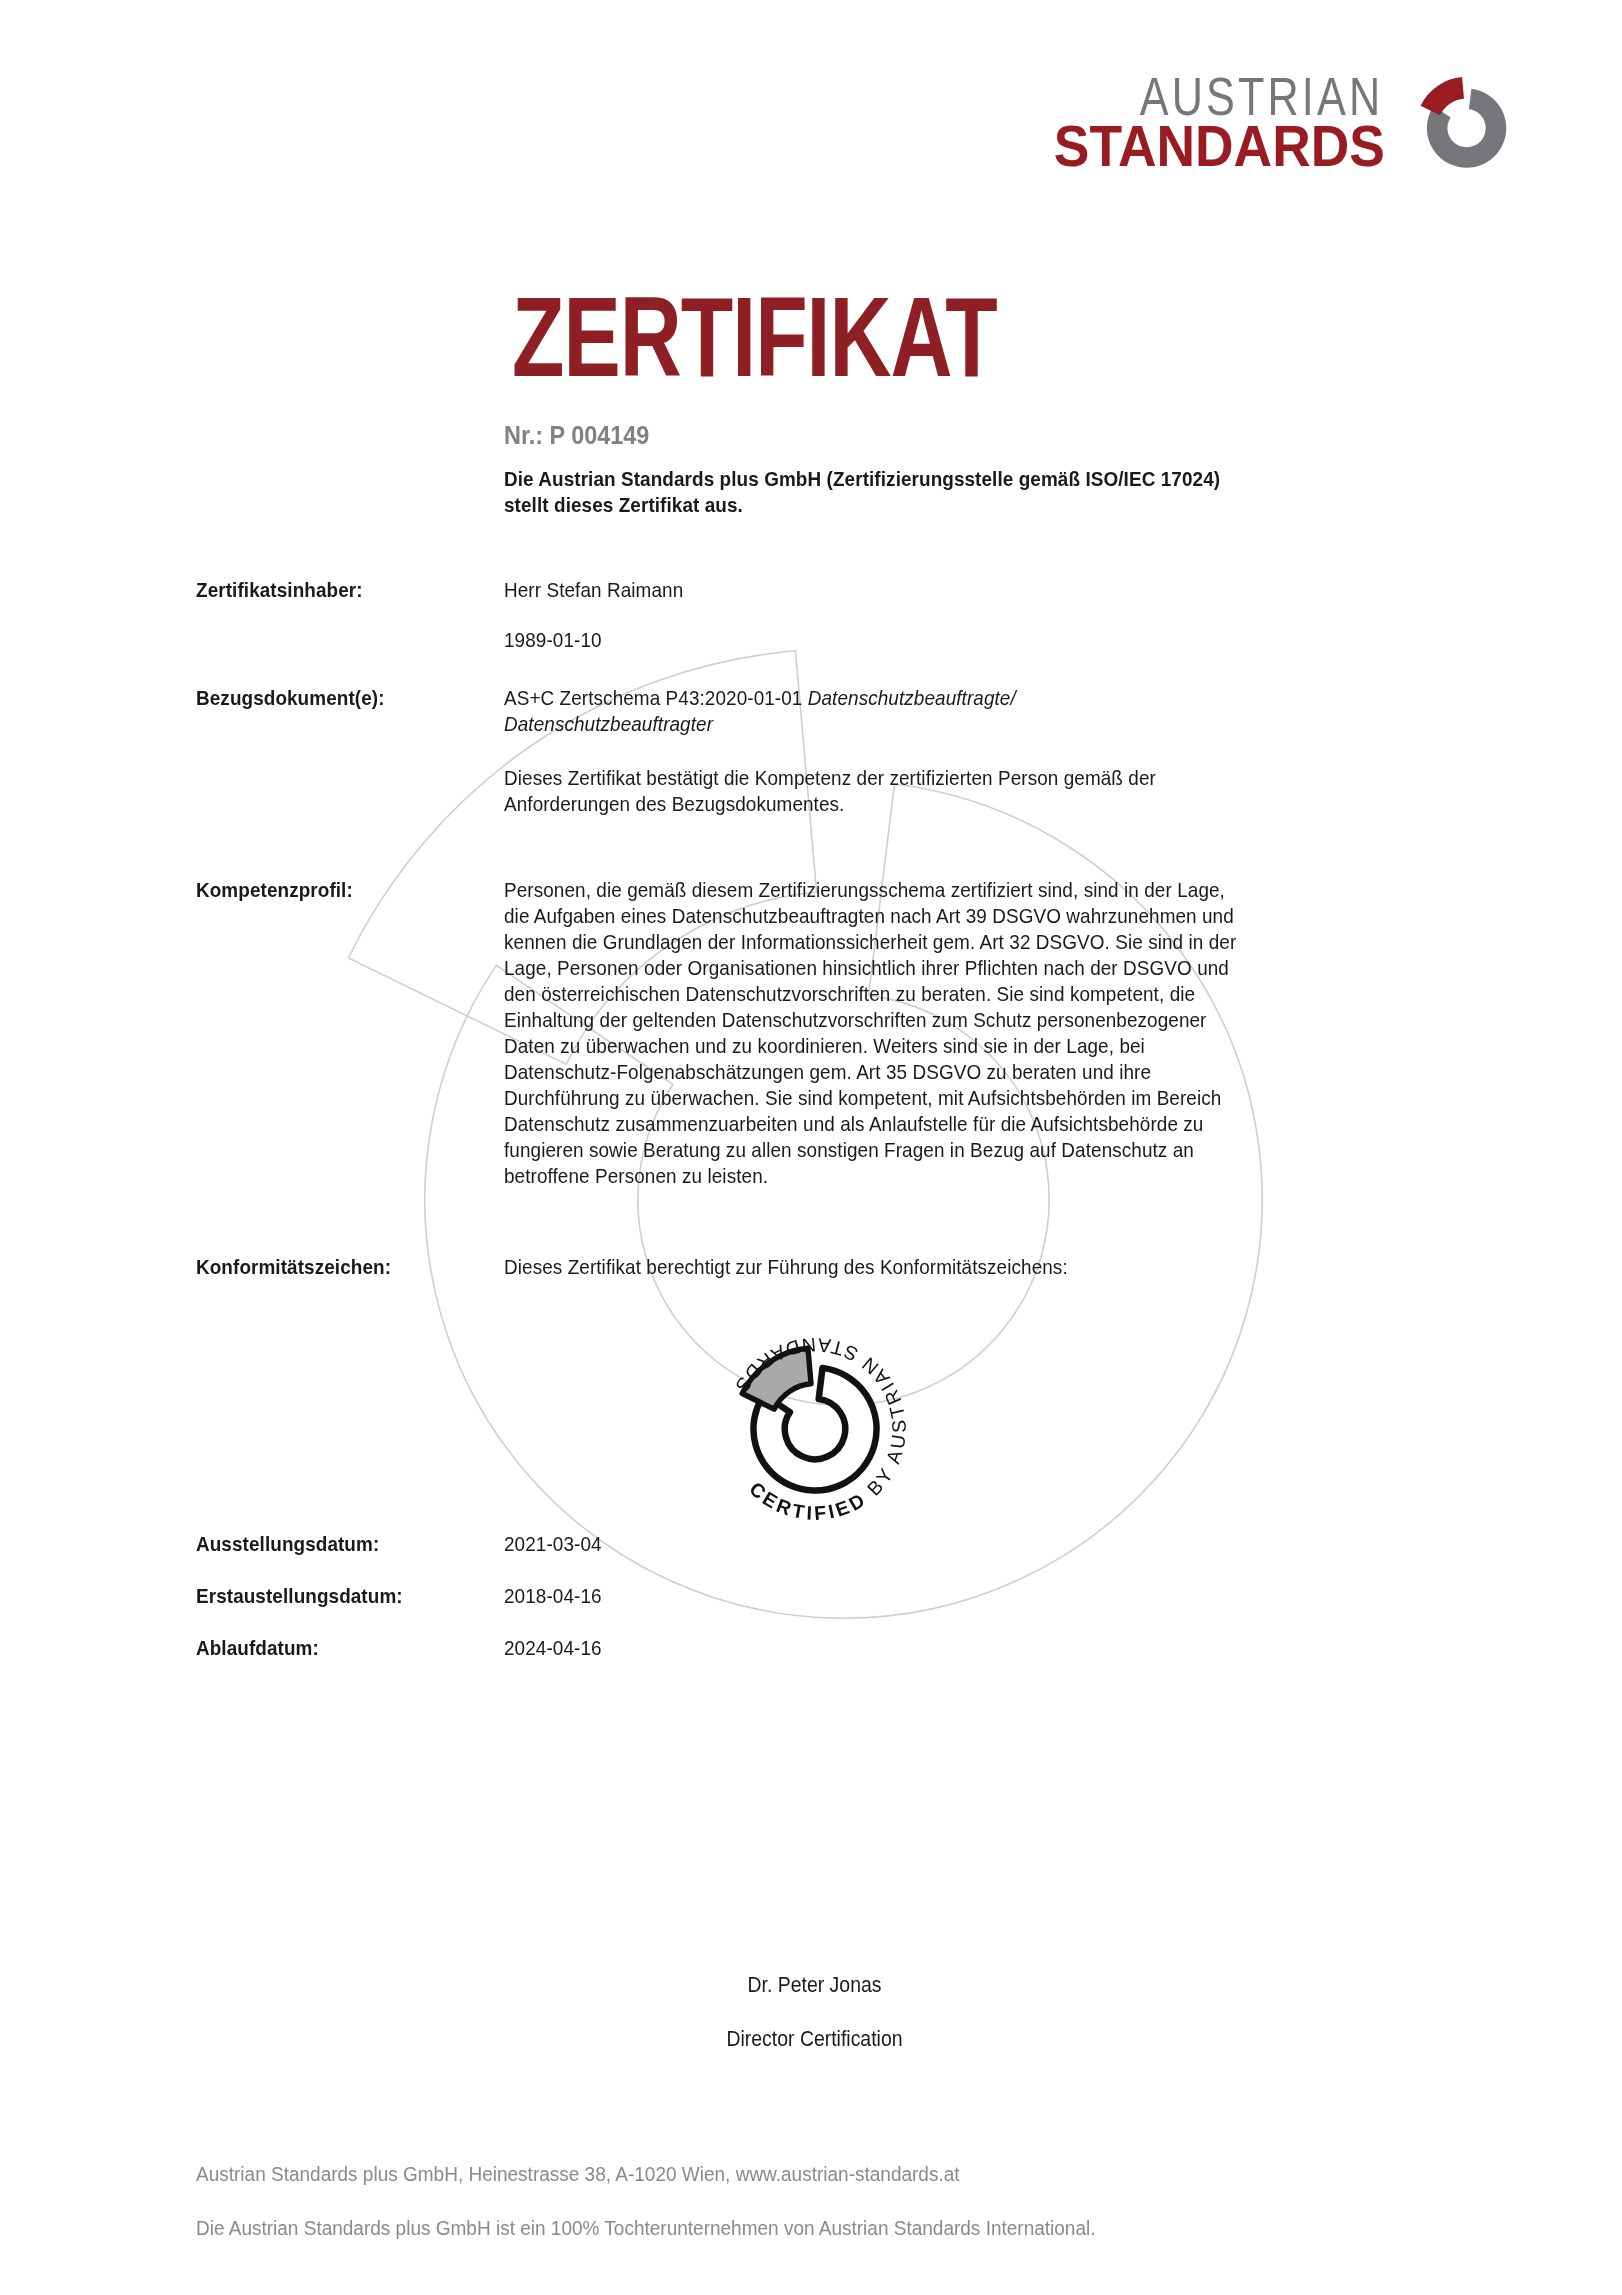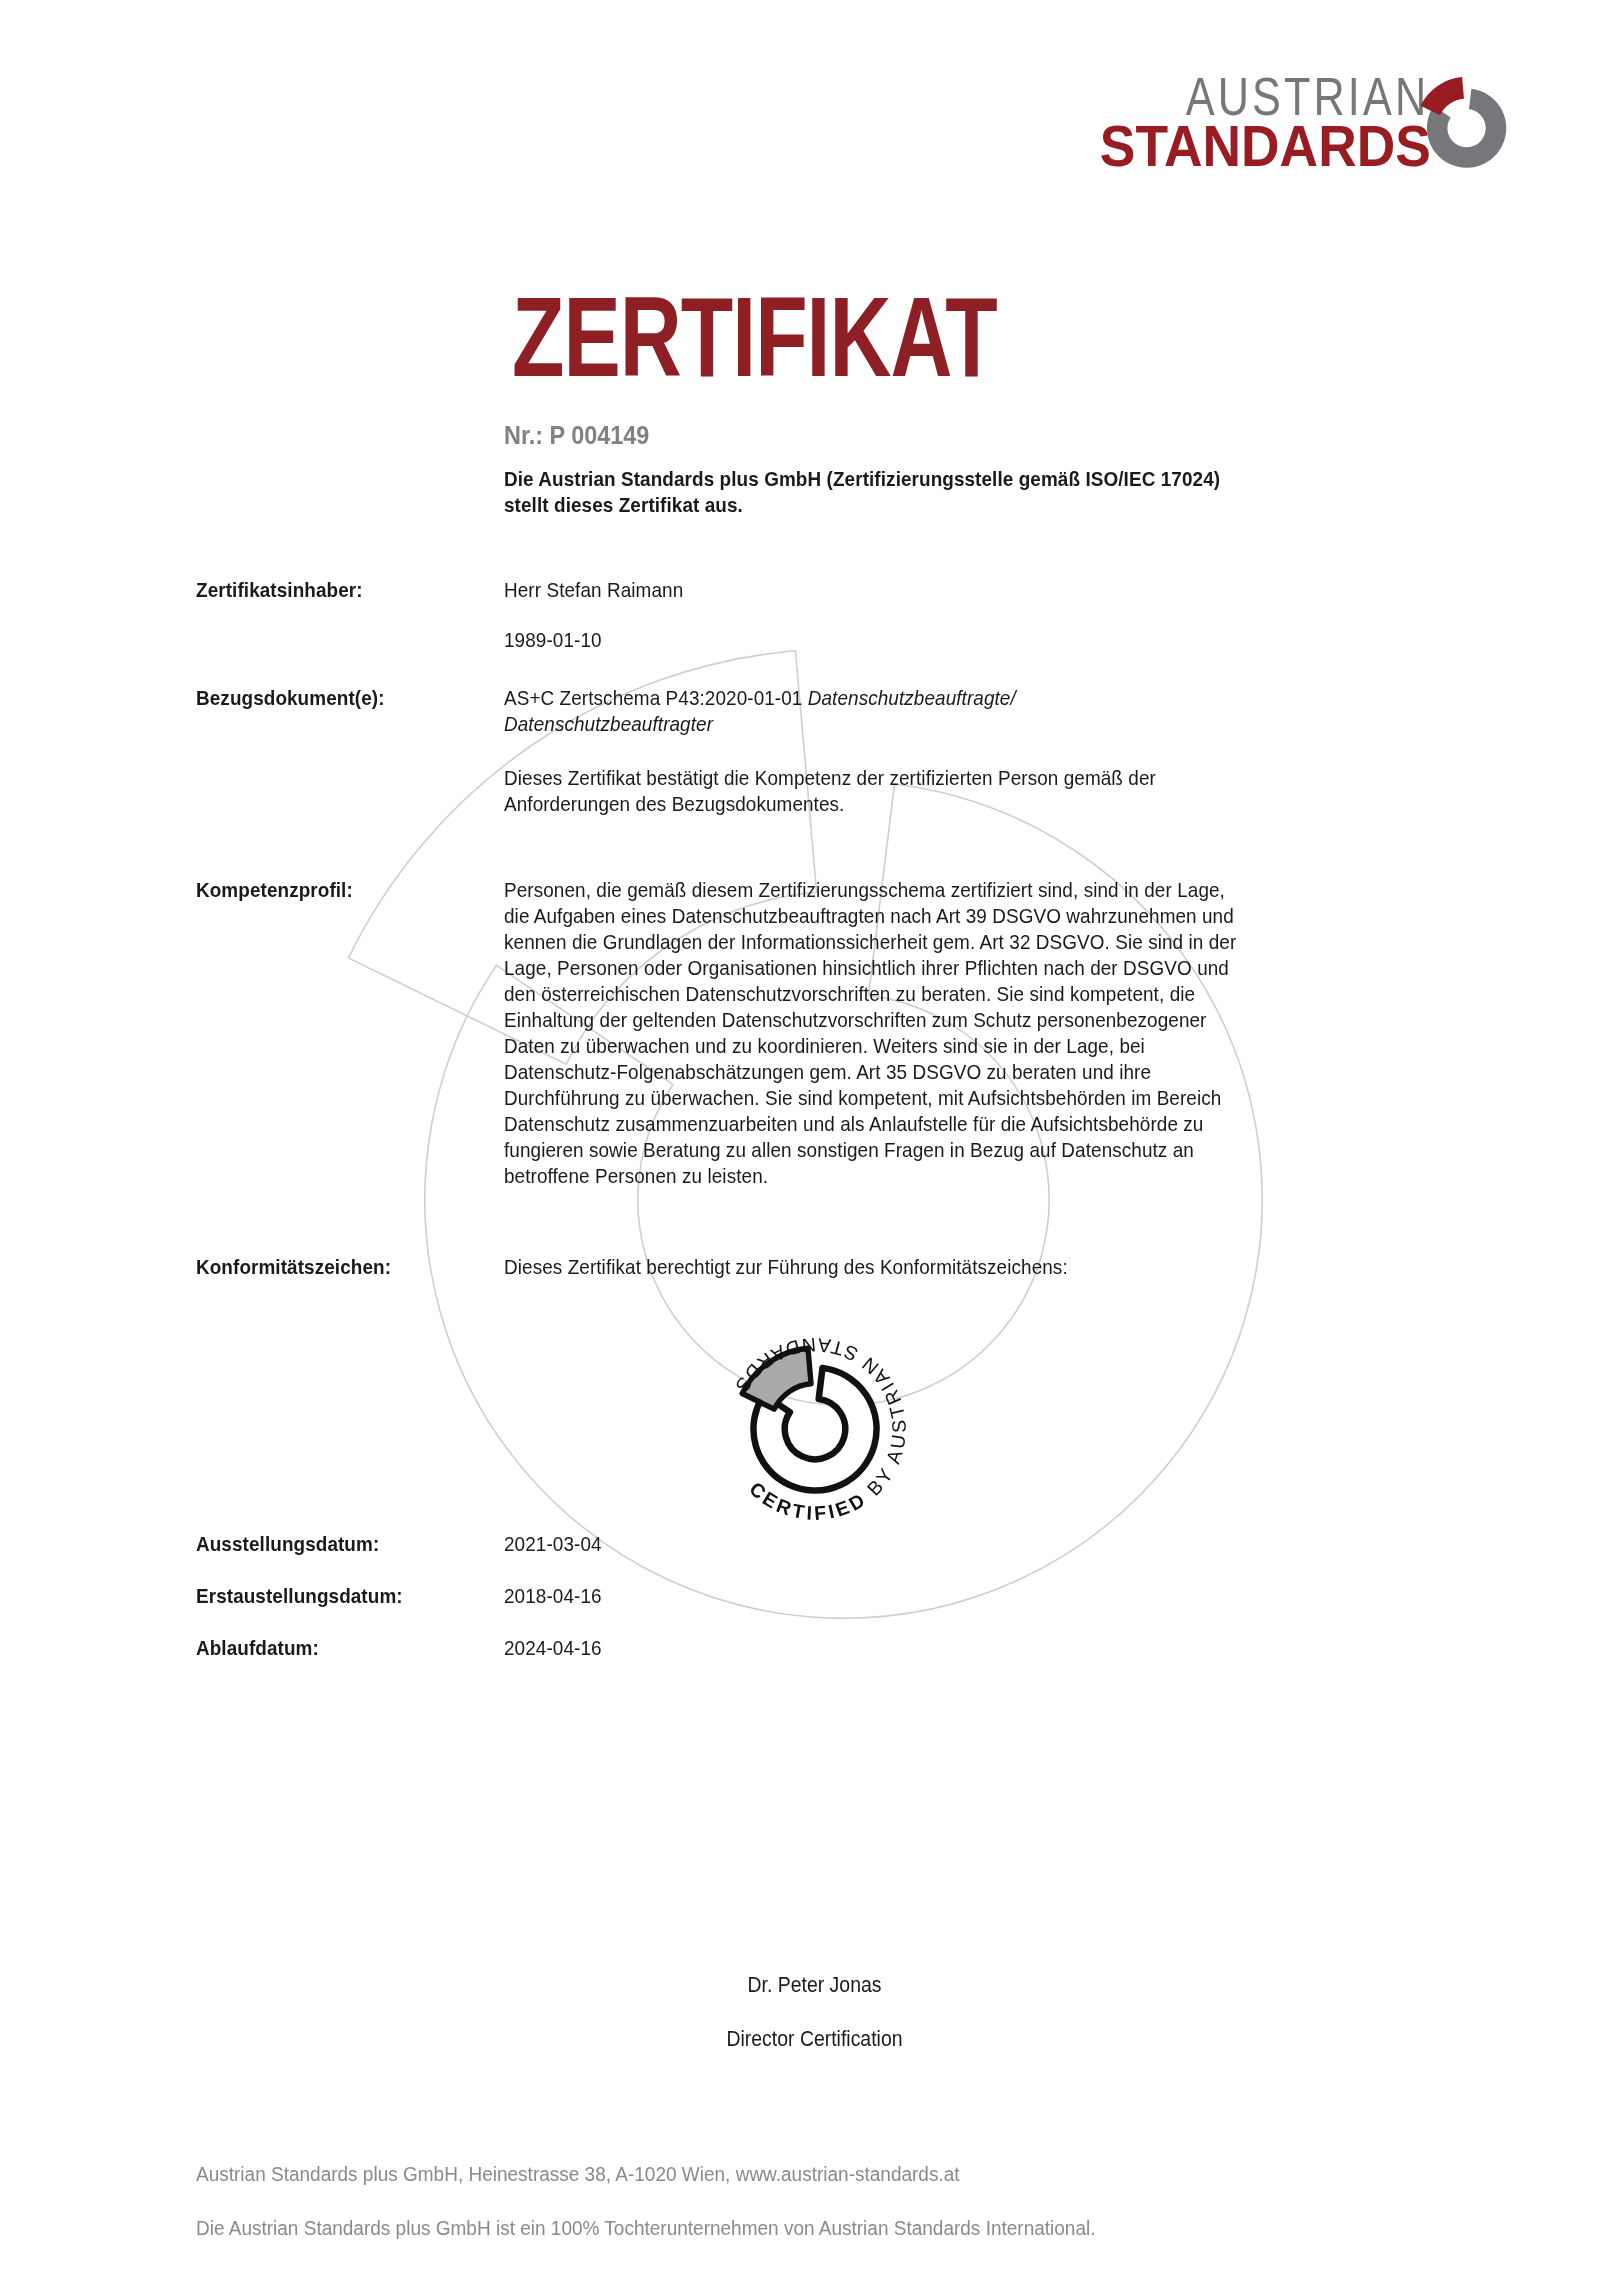--- a/index.html
+++ b/index.html
@@ -59,21 +59,21 @@
 
 <div id="page">
 
   <svg class="abs" style="left:109px;top:465px;" width="1469" height="1469" viewBox="0 0 200 200" aria-hidden="true">
     <g fill="none" stroke="#cfcfcf" stroke-width="0.22">
       <path d="M 106.95 43.43 A 57 57 0 1 1 52.75 68.13 L 76.79 84.34 A 28 28 0 1 0 103.41 72.21 Z"></path>
       <path d="M 93.46 25.29 A 75 75 0 0 0 32.59 67.12 L 62.25 81.59 A 42 42 0 0 1 96.34 58.16 Z"></path>
     </g>
   </svg>
 
-  <div class="abs" style="left:1060px;top:69px;width:379px;height:131px;">
+  <div class="abs" style="left:1014px;top:69px;width:379px;height:131px;">
     <div class="abs brand-top" style="right:9.8px;top:0;">AUSTRIAN</div>
     <div class="abs brand-bottom" style="right:7.9px;top:48px;">STANDARDS</div>
   </div>
 
   <svg class="abs" style="left:1400px;top:59px;" width="128" height="128" viewBox="0 0 100 100" aria-hidden="true">
     <path d="M 55.78 23.23 A 31 31 0 1 1 26.30 36.67 L 39.56 45.61 A 15 15 0 1 0 53.83 39.11 Z" fill="#76777a"></path>
     <path d="M 48.51 14.15 A 40 40 0 0 0 16.05 36.46 L 31.33 43.92 A 23 23 0 0 1 49.99 31.09 Z" fill="#9a1c23"></path>
   </svg>
 
   <div class="abs doc-title" style="left:512px;top:281px;">ZERTIFIKAT</div>

